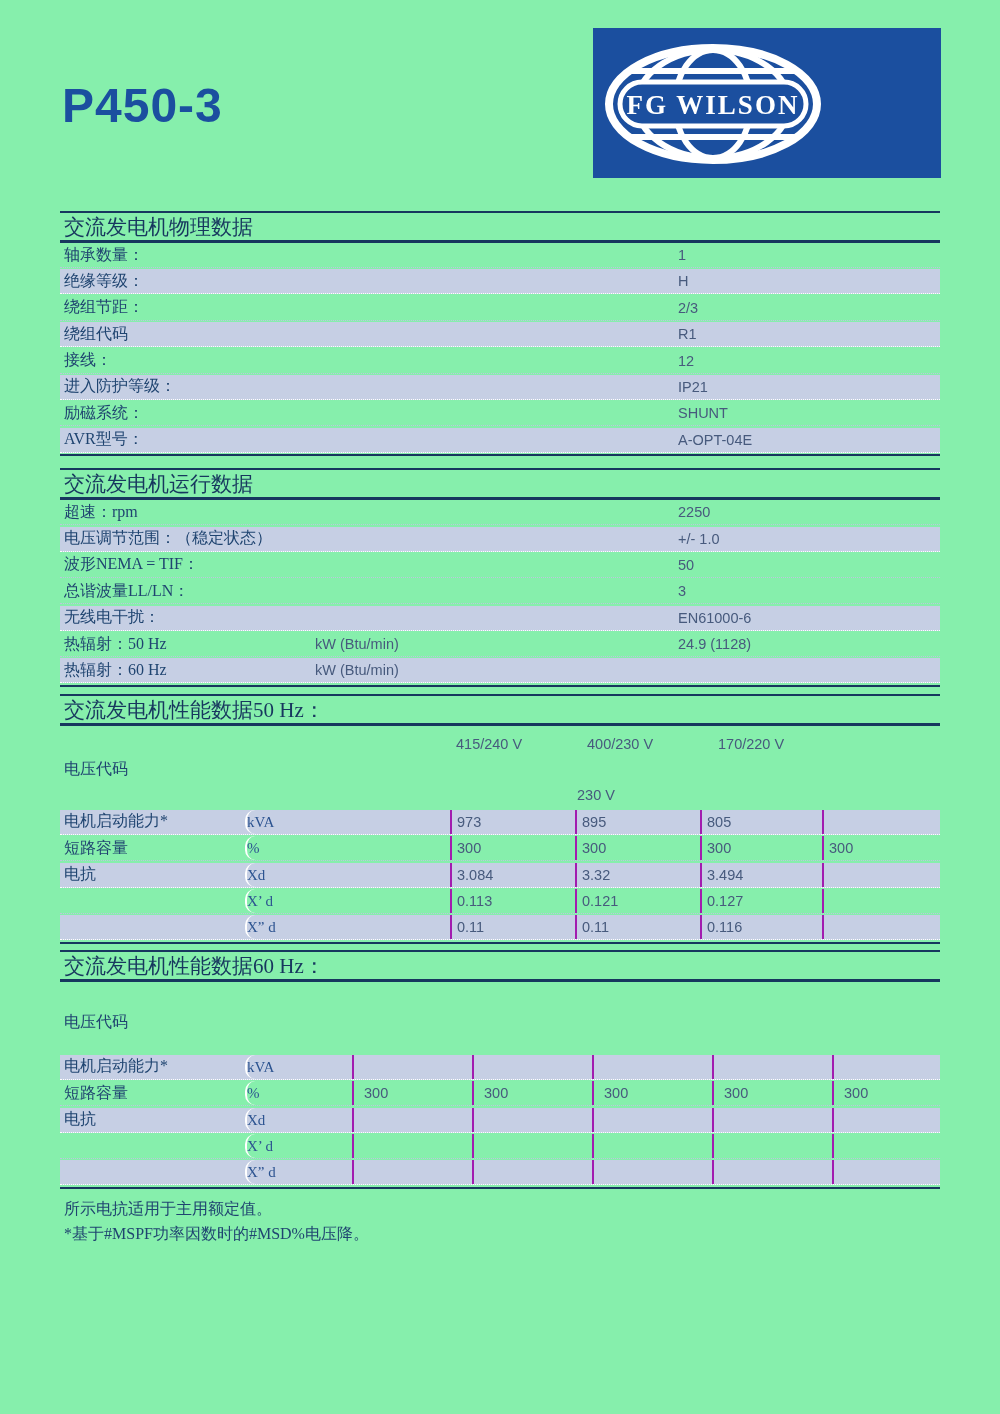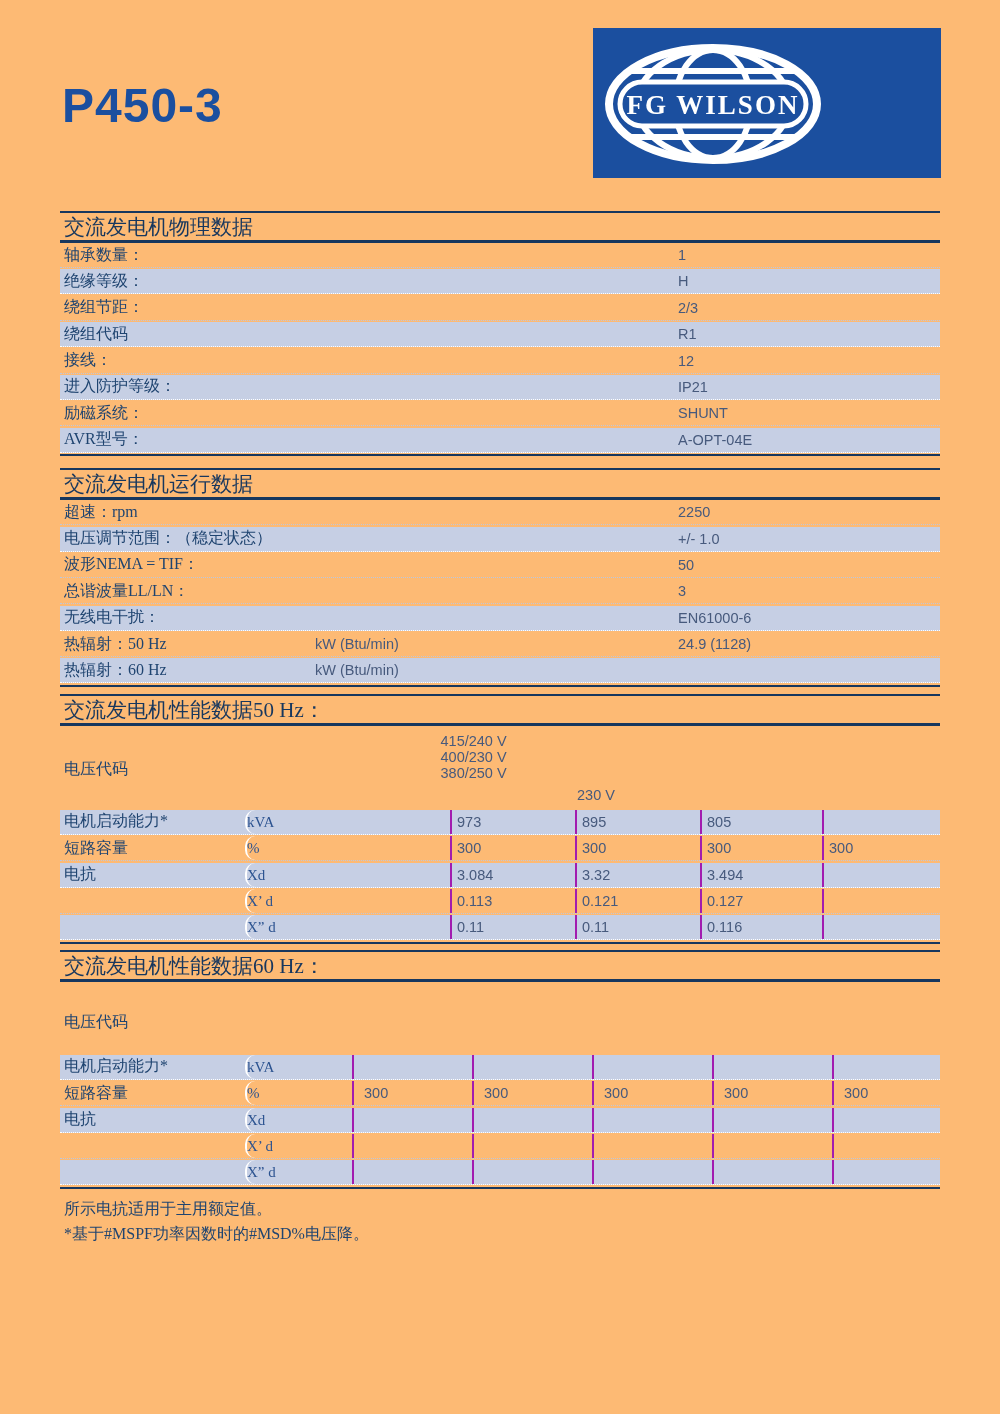--- a/index.html
+++ b/index.html
@@ -1,16 +1,16 @@
 <!DOCTYPE html>
 <html><head>
 <meta charset="utf-8">
 <style>
   html,body{margin:0;padding:0;background:#ffffff;}
-  .page{position:relative;width:1000px;height:1414px;background:#fdba74;overflow:hidden;
+  .page{position:relative;width:1000px;height:1414px;background:#86efac;overflow:hidden;
         font-family:"Liberation Sans","DejaVu Sans",sans-serif;}
   .sans{font-family:"Liberation Sans","DejaVu Sans",sans-serif;}
 
   .model-title{position:absolute;left:62px;top:78px;font-size:48px;font-weight:700;
                color:#1b4f9f;letter-spacing:1px;}
   .logo-box{position:absolute;left:593px;top:28px;width:348px;height:150px;}
 
   .content{position:absolute;left:60px;top:211px;width:880px;}
 
   .sec-head{border-top:2px solid #17375e;border-bottom:3px solid #17375e;
@@ -41,21 +41,21 @@
   .t4-unit{width:107px;}
   .tc{box-sizing:border-box;height:24px;line-height:24px;border-left:2px solid #a21caf;
       font-size:14.5px;color:#475a7d;}
   .t3-c{width:125px;padding-left:5px;}
   .t3-c.c3{width:122px;}
   .t3-c.c4{flex:1;}
   .t4-c{width:120px;padding-left:10px;}
   .t4-c.c5{flex:1;}
   .t-unit-cell{border-left:2px solid #ffffff;height:24px;line-height:24px;}
 
-  .vhead-row{display:flex;margin-top:7px;height:22px;align-items:center;flex-direction:column;}
+  .vhead-row{display:flex;margin-top:7px;height:22px;align-items:center;}
   .vh-spacer3{width:390px;}
   .vh-cell{width:125px;padding-left:6px;font-size:14.5px;color:#475a7d;}
   .vcode-row{display:flex;margin-top:4px;height:22px;align-items:center;}
   .vsub-row{display:flex;margin-top:4px;height:20px;align-items:center;}
   .vs-spacer{width:517px;}
   .vsub{font-size:14.5px;color:#475a7d;}
   .tbl{margin-top:5px;}
   .sec-bottom{border-top:2px solid #17375e;height:0;}
 
   .gap12{height:12px;} .gap7{height:7px;} .gap6{height:6px;}
@@ -169,21 +169,21 @@
     </div>
 
     <div class="gap7"></div>
 
     <div>
       <div class="sec-head">交流发电机性能数据50 Hz：</div>
       <div class="vhead-row">
         <div class="vh-spacer3"></div>
         <div class="vh-cell">415/240 V</div>
         <div class="vh-cell">400/230 V</div>
-        <div class="vh-cell">380/250 V</div>
+        <div class="vh-cell">170/220 V</div>
       </div>
       <div class="vcode-row">
         <div class="lbl">电压代码</div>
       </div>
       <div class="vsub-row">
         <div class="vs-spacer"></div>
         <div class="vsub">230 V</div>
       </div>
       <div class="tbl">
         <div class="row shaded">

